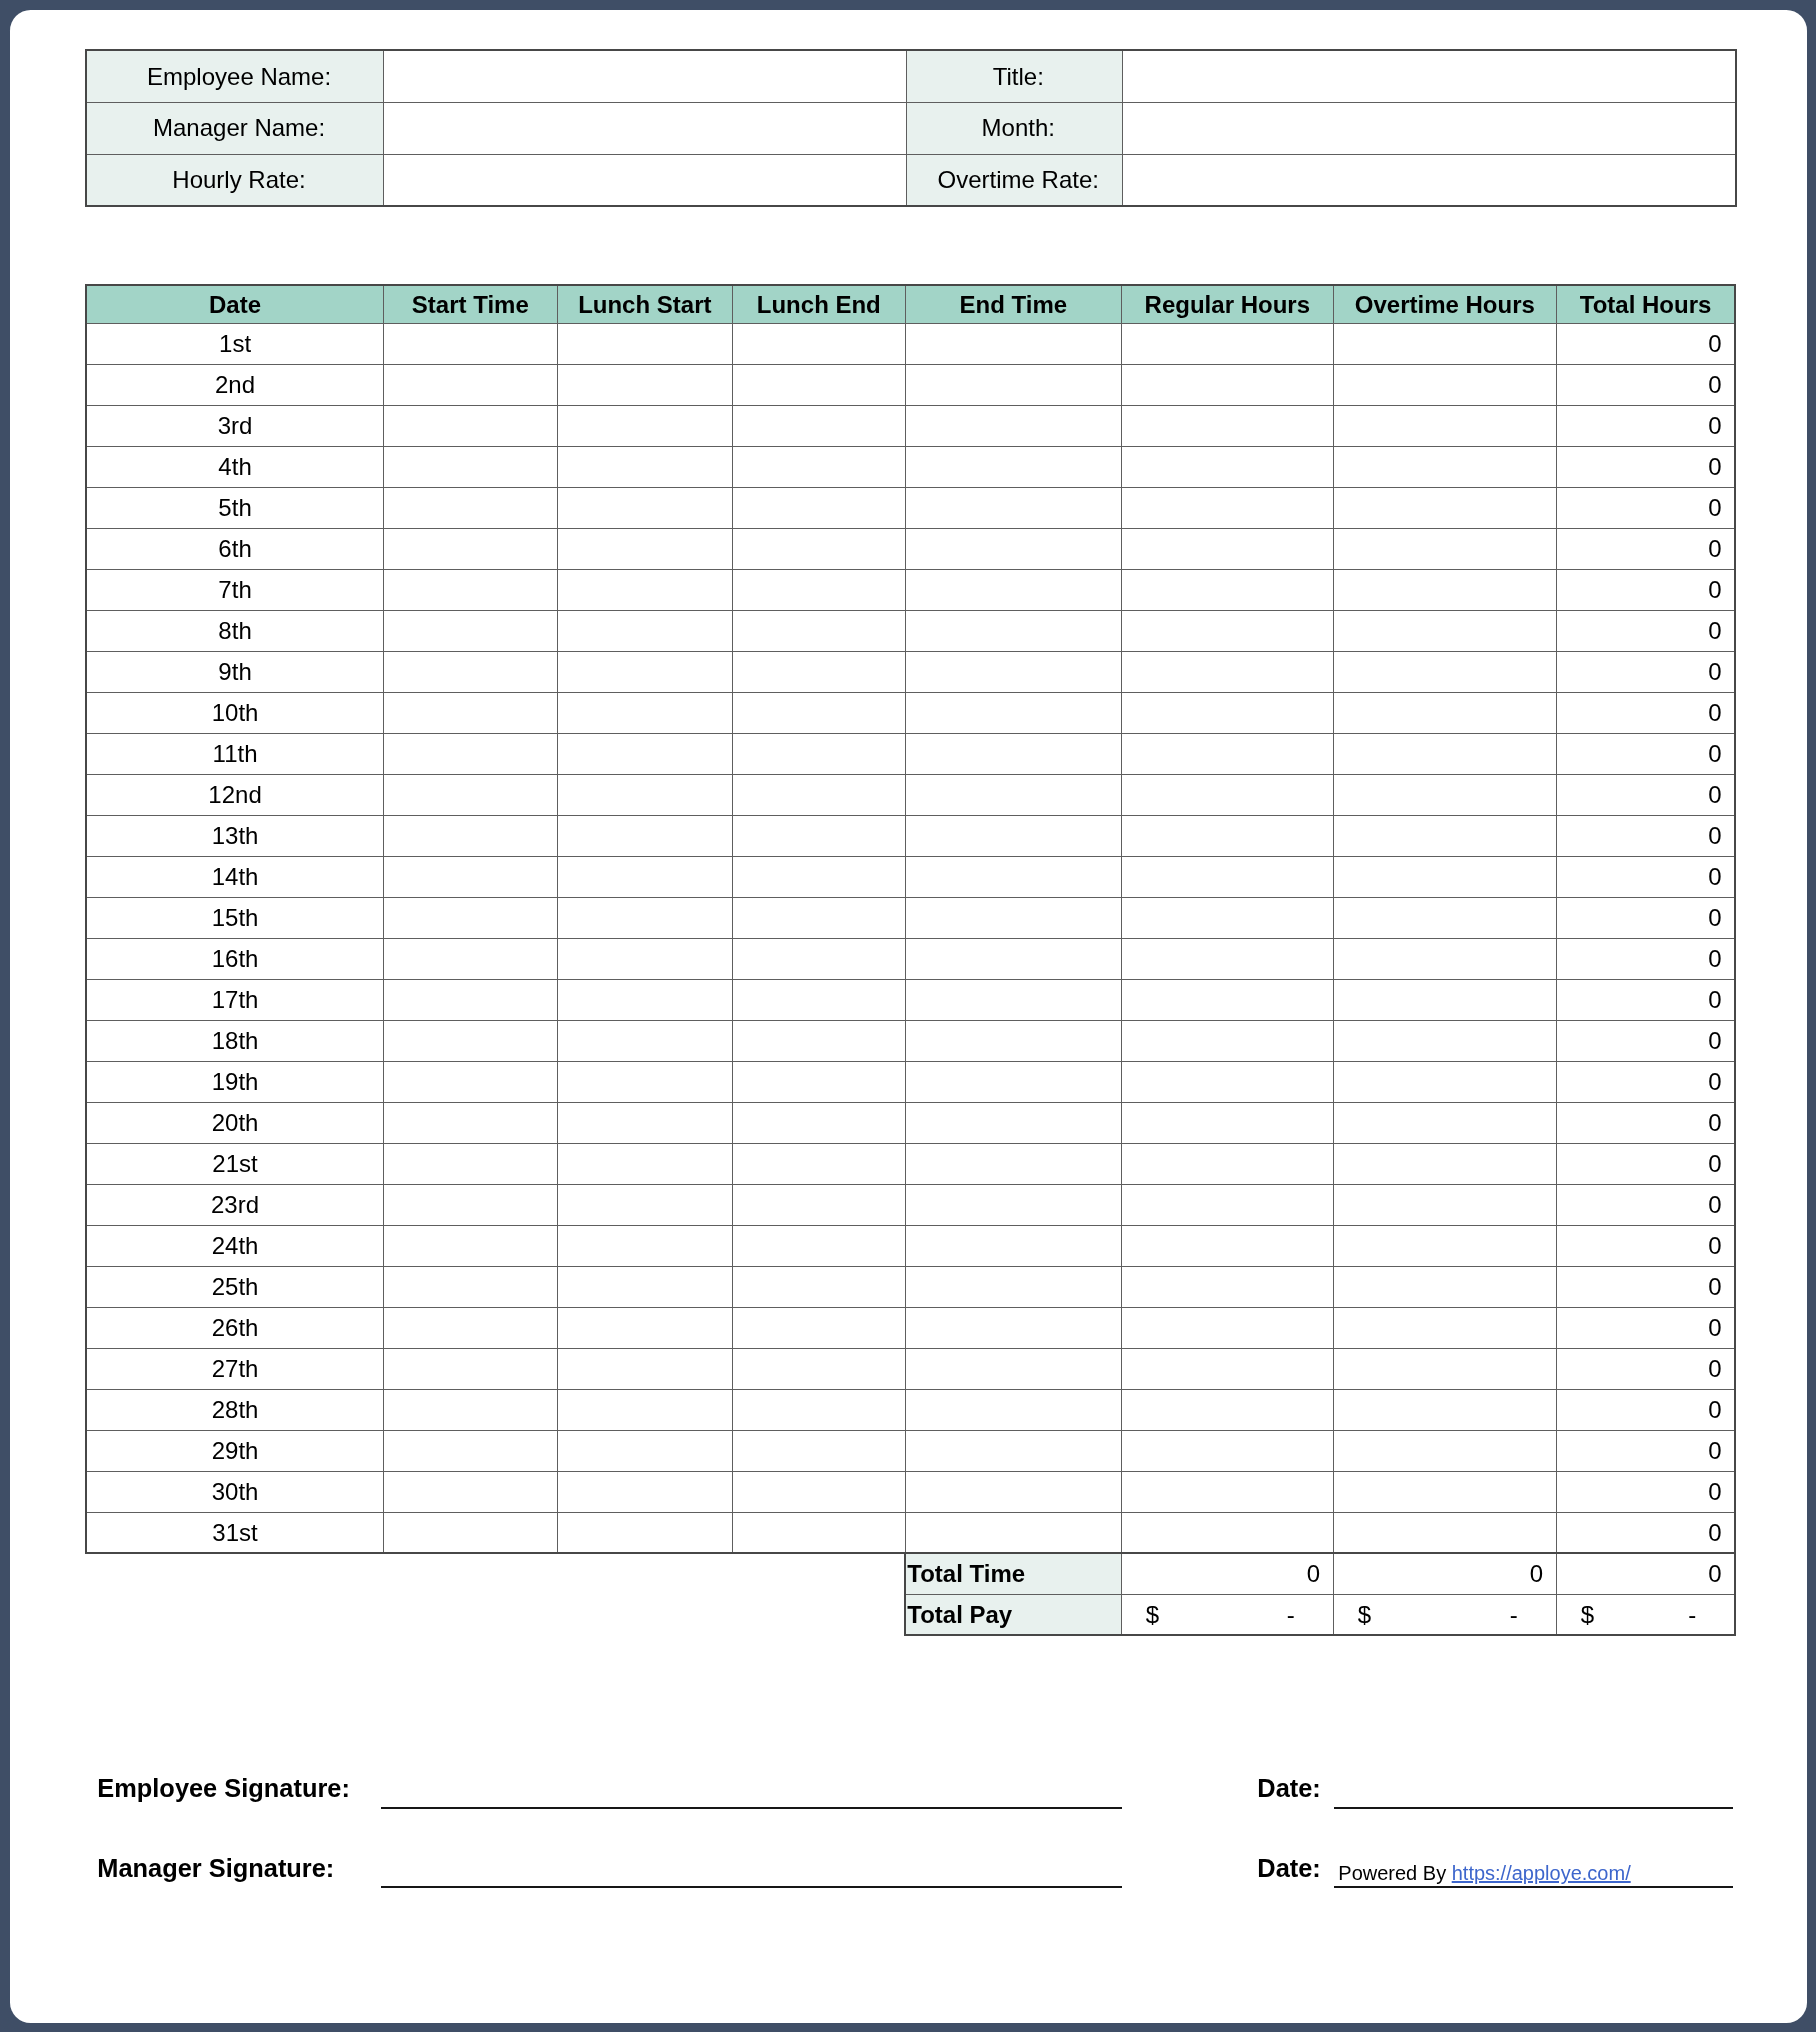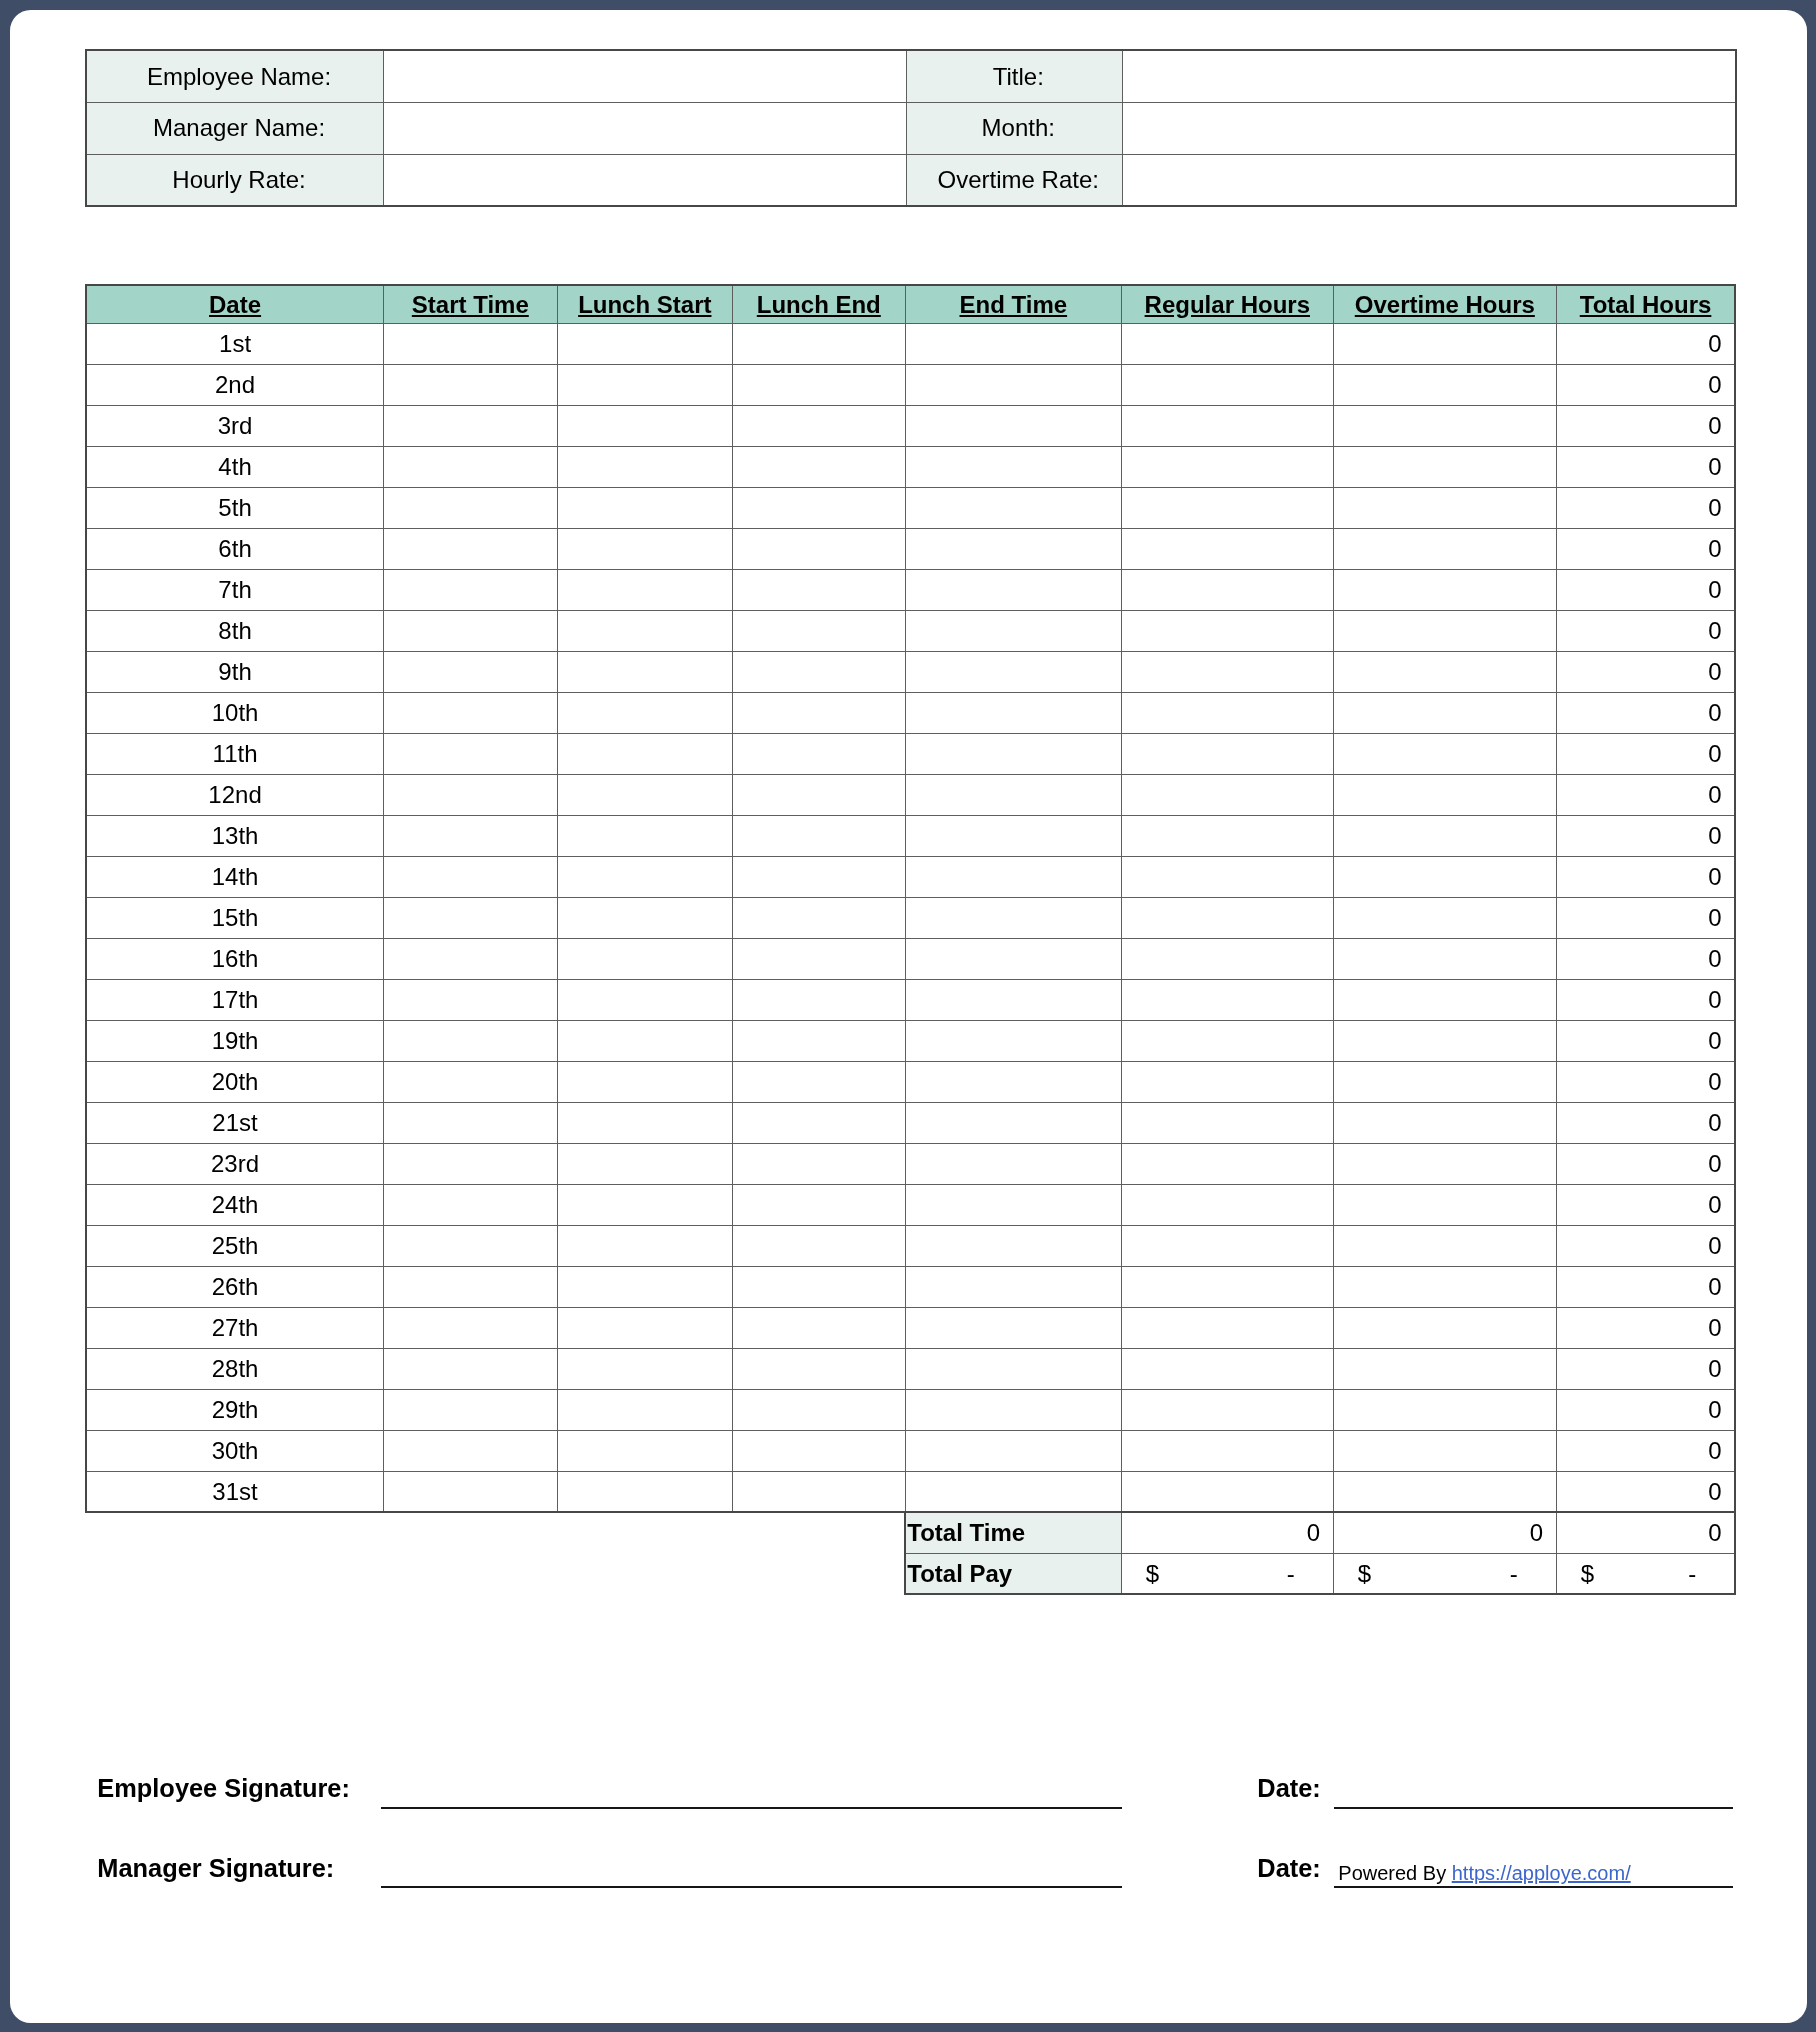--- a/index.html
+++ b/index.html
@@ -57,21 +57,20 @@
     border:1.6px solid var(--c-grid);
     font-size:24px;
     overflow:hidden;
   }
   .sheet thead tr{height:38px;}
   .sheet thead th{
     background:var(--c-header-bg);
     font-weight:bold;
     text-align:center;
     border-top:2.4px solid var(--c-grid-dark);
-    text-decoration:underline;
   }
   .sheet thead th:first-child{border-left:2.4px solid var(--c-grid-dark);}
   .sheet thead th:last-child{border-right:2.4px solid var(--c-grid-dark);}
   .sheet tbody tr,.sheet .totals-row{height:41px;}
   .sheet td.date-cell{
     text-align:center;
     border-left:2.4px solid var(--c-grid-dark);
   }
   .sheet td.num-cell{
     text-align:right;
@@ -340,20 +339,30 @@
           <td></td>
           <td></td>
           <td></td>
           <td></td>
           <td></td>
           <td></td>
           <td class="num-cell">0</td>
         </tr>
         <tr>
           <td class="date-cell">17th</td>
+          <td></td>
+          <td></td>
+          <td></td>
+          <td></td>
+          <td></td>
+          <td></td>
+          <td class="num-cell">0</td>
+        </tr>
+        <tr>
+          <td class="date-cell">18th</td>
           <td></td>
           <td></td>
           <td></td>
           <td></td>
           <td></td>
           <td></td>
           <td class="num-cell">0</td>
         </tr>
         <tr>
           <td class="date-cell">19th</td>

